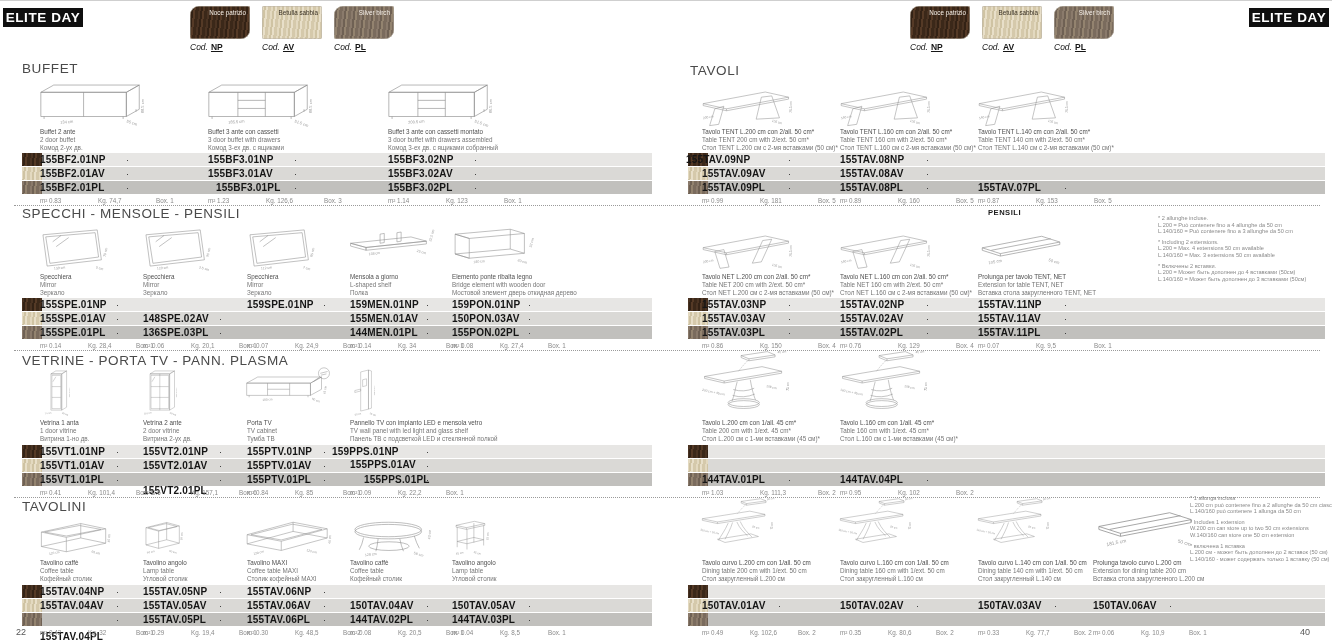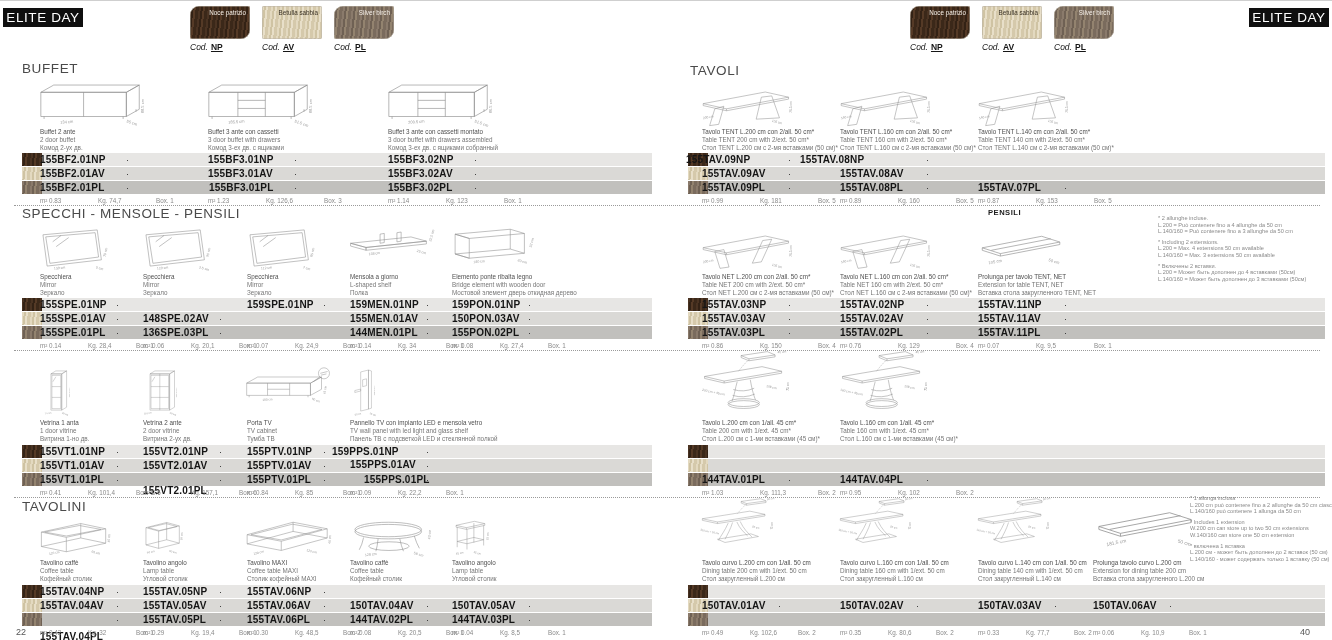--- a/index.html
+++ b/index.html
@@ -1,20 +1,20 @@
 <!DOCTYPE html>
 <html><head>
 <meta charset="utf-8">
 <style>
   html,body{margin:0;padding:0}
   body{font-family:"Liberation Sans",sans-serif;background:#e9e9e9}
   #canvas{position:relative;width:1332px;height:640px;background:#ffffff;overflow:hidden;
           border-top:1px solid #cfcfcf;border-bottom:1px solid #c4c4c4;margin:0 auto}
   .abs{position:absolute}
-  .brandbar{background:#0f0f0f;color:#fff;font-weight:normal;font-size:13.5px;letter-spacing:.6px;
+  .brandbar{background:#0f0f0f;color:#fff;font-weight:bold;font-size:13.5px;letter-spacing:.6px;
             height:19px;line-height:19px;text-align:center;width:80px}
   .sectitle{font-size:13.5px;color:#4a4a4a;letter-spacing:.6px;white-space:nowrap}
   .desc{font-size:6.3px;line-height:8px;color:#4f4f4f;white-space:nowrap}
   .desc.sub{color:#767676}
   .code{font-size:10px;font-weight:bold;color:#151515;white-space:nowrap;letter-spacing:.2px}
   .dot{font-size:9px;color:#2a2a2a}
   .stat{font-size:6.3px;color:#8a8a8a;white-space:nowrap}
   .band{height:13px}
   .chip{width:20px;height:13px}
   .note{font-size:5.6px;color:#8a8a8a;white-space:nowrap}
@@ -182,21 +182,21 @@
         <text x="134" y="40" font-size="5" fill="#9b9b9b" transform="rotate(-90 134 40)">88.5 cm</text>
       </svg>
     </div>
     <div class="desc abs" style="left:208px;top:127px">Buffet 3 ante con cassetti</div>
     <div class="desc sub abs" style="left:208px;top:135px">3 door buffet with drawers</div>
     <div class="desc sub abs" style="left:208px;top:143px">Комод 3-ех дв. с ящиками</div>
     <div class="code abs" style="left:208px;top:153px">155BF3.01NP</div>
     <div class="dot abs" style="left:294px;top:154px">·</div>
     <div class="code abs" style="left:208px;top:167px">155BF3.01AV</div>
     <div class="dot abs" style="left:294px;top:168px">·</div>
-    <div class="code abs" style="left:209px;top:181px">155BF3.01PL</div>
+    <div class="code abs" style="left:216px;top:181px">155BF3.01PL</div>
     <div class="dot abs" style="left:294px;top:182px">·</div>
     <div class="stat abs" style="left:208px;top:196px">m² 1.23</div>
     <div class="stat abs" style="left:266px;top:196px">Kg. 126,6</div>
     <div class="stat abs" style="left:324px;top:196px">Box. 3</div>
     <div class="abs" style="left:384px;top:80px;width:121px;height:46px">
       <svg viewBox="0 0 150 57" width="121" height="46">
         <g fill="none" stroke="#8f8f8f" stroke-width="0.8" stroke-linejoin="round">
           <polygon points="6,14 112,14 112,44 6,44"></polygon>
           <polygon points="6,14 22,5 128,5 112,14"></polygon>
           <polygon points="112,14 128,5 128,35 112,44"></polygon>
@@ -340,20 +340,21 @@
     <div class="desc sub abs" style="left:452px;top:288px">Мостовой элемент дверь откидная дерево</div>
     <div class="code abs" style="left:452px;top:298px">159PON.01NP</div>
     <div class="dot abs" style="left:528px;top:299px">·</div>
     <div class="code abs" style="left:452px;top:312px">150PON.03AV</div>
     <div class="dot abs" style="left:528px;top:313px">·</div>
     <div class="code abs" style="left:452px;top:326px">155PON.02PL</div>
     <div class="dot abs" style="left:528px;top:327px">·</div>
     <div class="stat abs" style="left:452px;top:341px">m² 0.08</div>
     <div class="stat abs" style="left:500px;top:341px">Kg. 27,4</div>
     <div class="stat abs" style="left:548px;top:341px">Box. 1</div>
+    <div class="sectitle abs" style="left:22px;top:352px">VETRINE - PORTA TV - PANN. PLASMA</div>
     <div class="abs" style="left:36px;top:366px;width:47px;height:50px">
       <svg viewBox="0 0 95 102" width="47" height="50">
         <g fill="none" stroke="#8f8f8f" stroke-width="0.8" stroke-linejoin="round">
           <polygon points="30,14 52,14 52,88 30,88"></polygon>
           <polygon points="30,14 40,8 62,8 52,14"></polygon>
           <polygon points="52,14 62,8 62,82 52,88"></polygon>
           <polygon points="32,17 50,17 50,85 32,85"></polygon>
           <line x1="32" y1="40" x2="50" y2="40"></line>
           <line x1="32" y1="62" x2="50" y2="62"></line>
           <line x1="34" y1="30" x2="40" y2="20"></line>
@@ -646,21 +647,21 @@
           <polygon points="98,28 114,26 126,60 90,62"></polygon>
         </g>
         <text x="8" y="62" font-size="5" fill="#9b9b9b" transform="rotate(-11 8 62)">160 cm</text>
         <text x="114" y="66" font-size="5" fill="#9b9b9b" transform="rotate(14 114 66)">105 cm</text>
         <text x="146" y="52" font-size="5" fill="#9b9b9b" transform="rotate(-90 146 52)">76.5 cm</text>
       </svg>
     </div>
     <div class="desc abs" style="left:840px;top:127px">Tavolo TENT L.160 cm con 2/all. 50 cm*</div>
     <div class="desc sub abs" style="left:840px;top:135px">Table TENT 160 cm with 2/ext. 50 cm*</div>
     <div class="desc sub abs" style="left:840px;top:143px">Стол TENT L.160 см с 2-мя вставками (50 см)*</div>
-    <div class="code abs" style="left:800px;top:153px">155TAV.08NP</div>
+    <div class="code abs" style="left:840px;top:153px">155TAV.08NP</div>
     <div class="dot abs" style="left:926px;top:154px">·</div>
     <div class="code abs" style="left:840px;top:167px">155TAV.08AV</div>
     <div class="dot abs" style="left:926px;top:168px">·</div>
     <div class="code abs" style="left:840px;top:181px">155TAV.08PL</div>
     <div class="dot abs" style="left:926px;top:182px">·</div>
     <div class="stat abs" style="left:840px;top:196px">m² 0.89</div>
     <div class="stat abs" style="left:898px;top:196px">Kg. 160</div>
     <div class="stat abs" style="left:956px;top:196px">Box. 5</div>
     <div class="abs" style="left:974px;top:78px;width:97px;height:48px">
       <svg viewBox="0 0 150 74" width="97" height="48">

